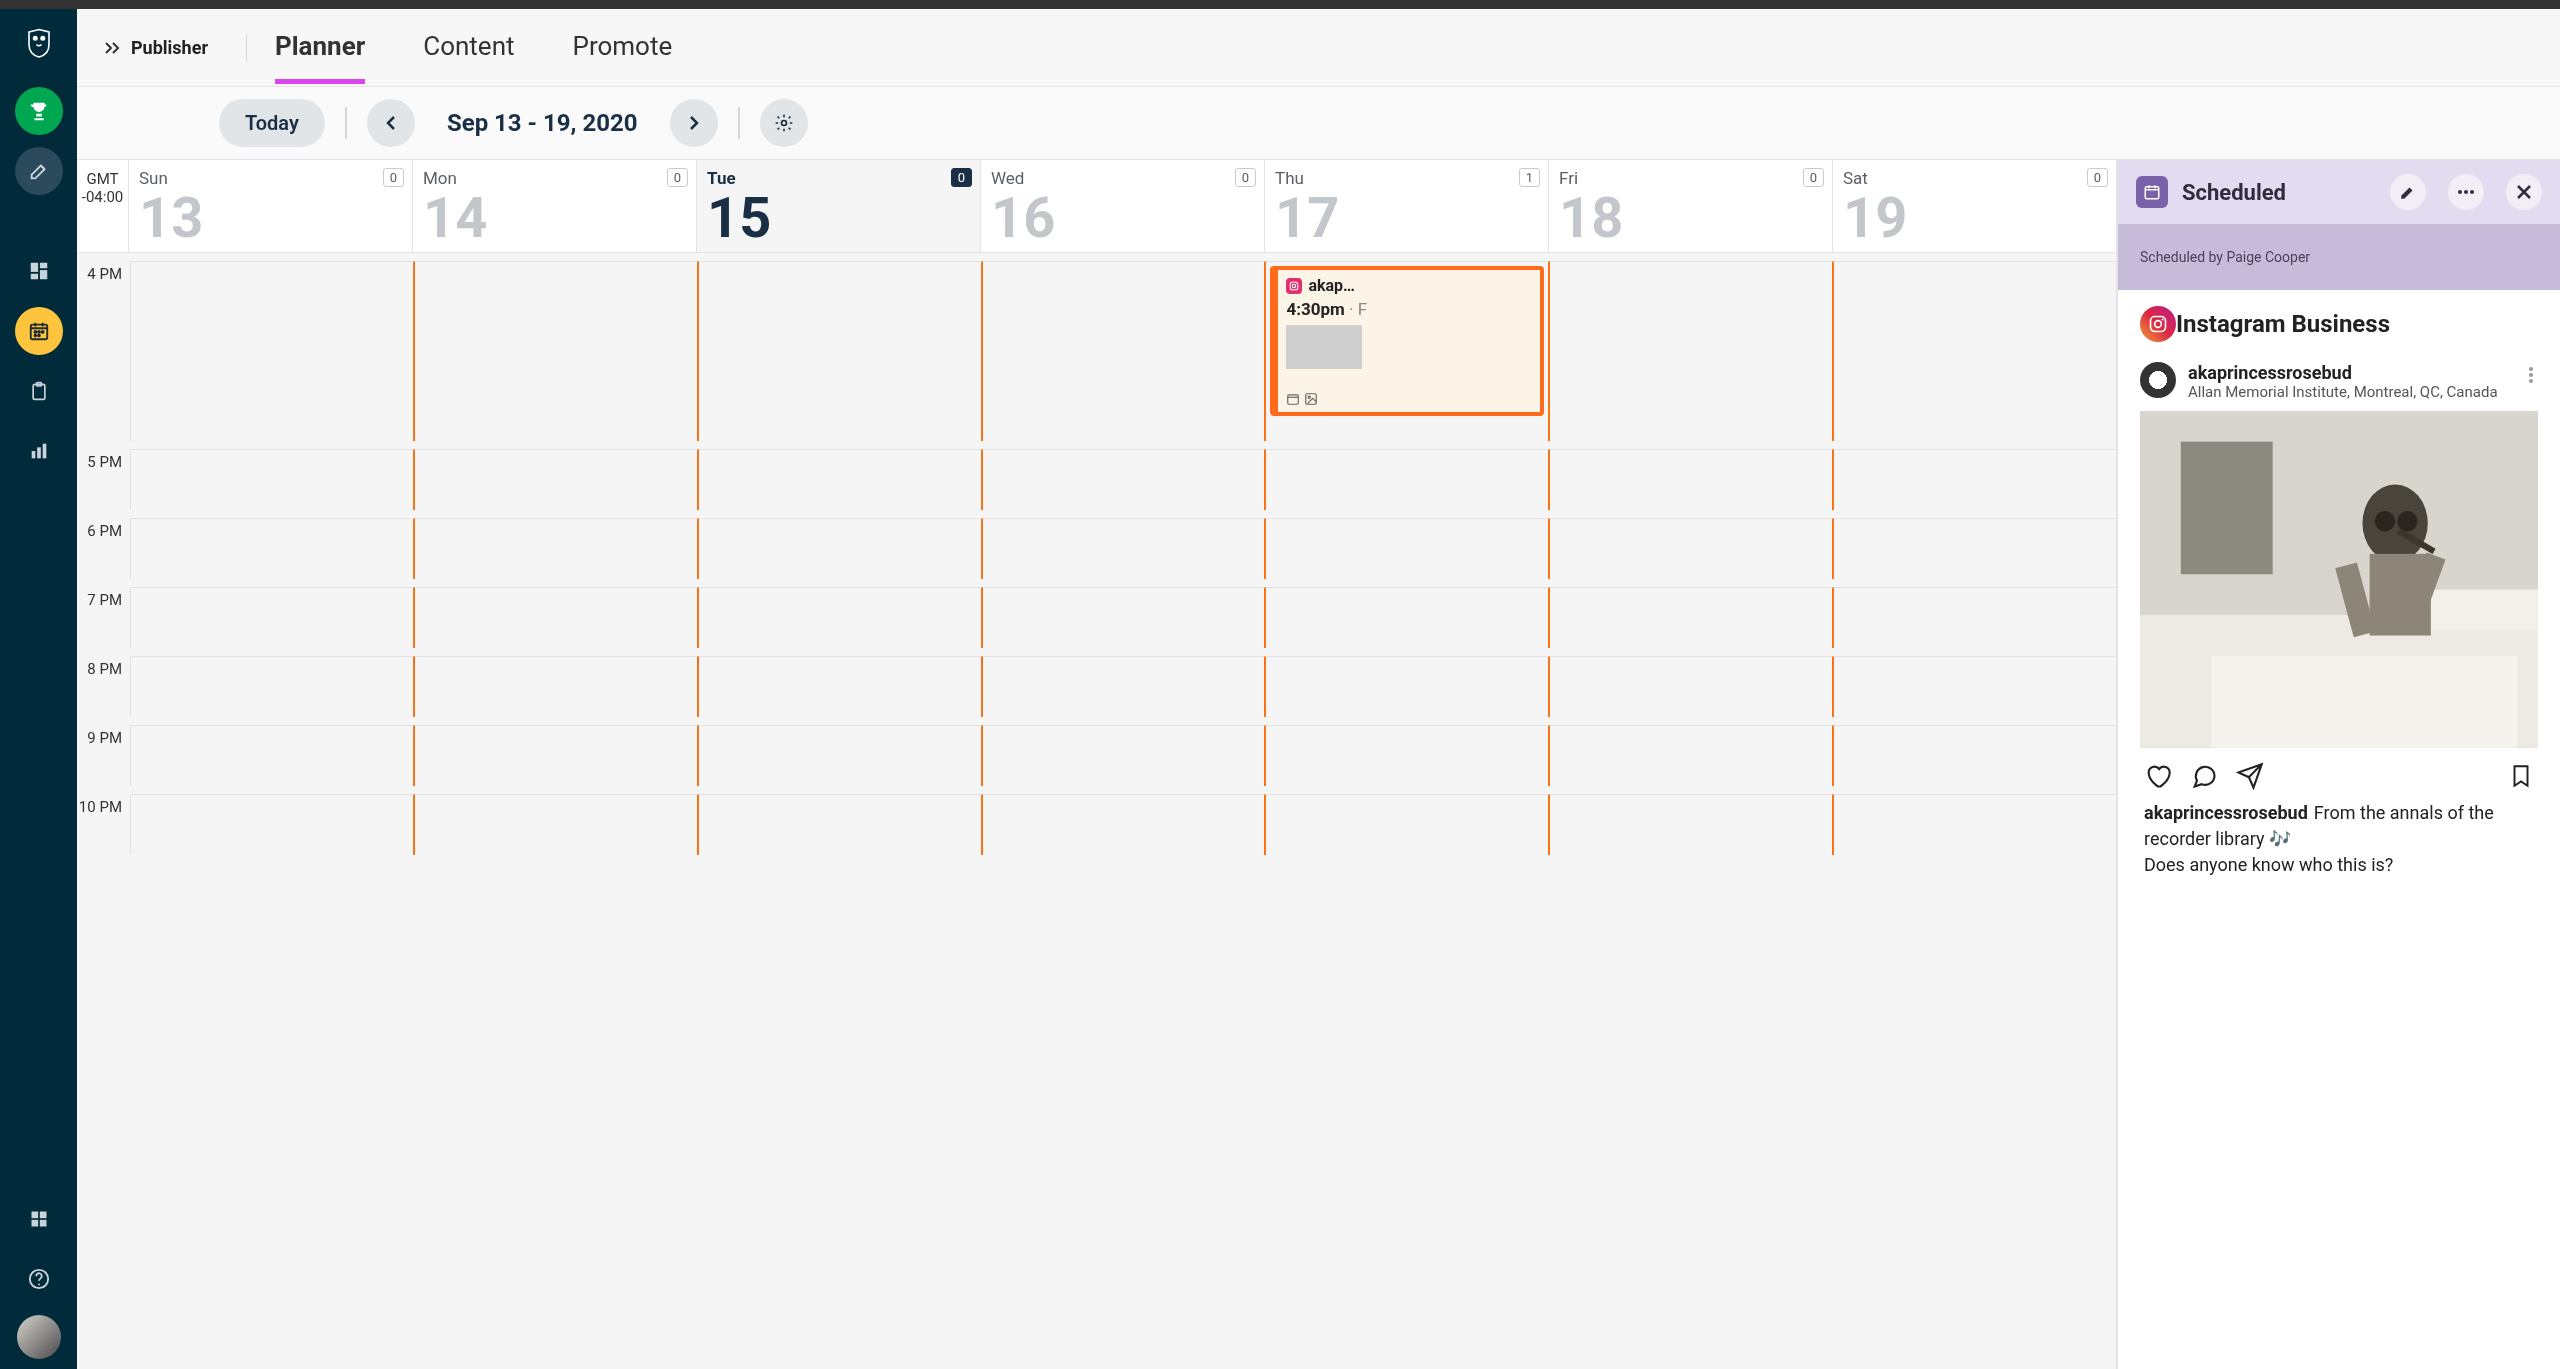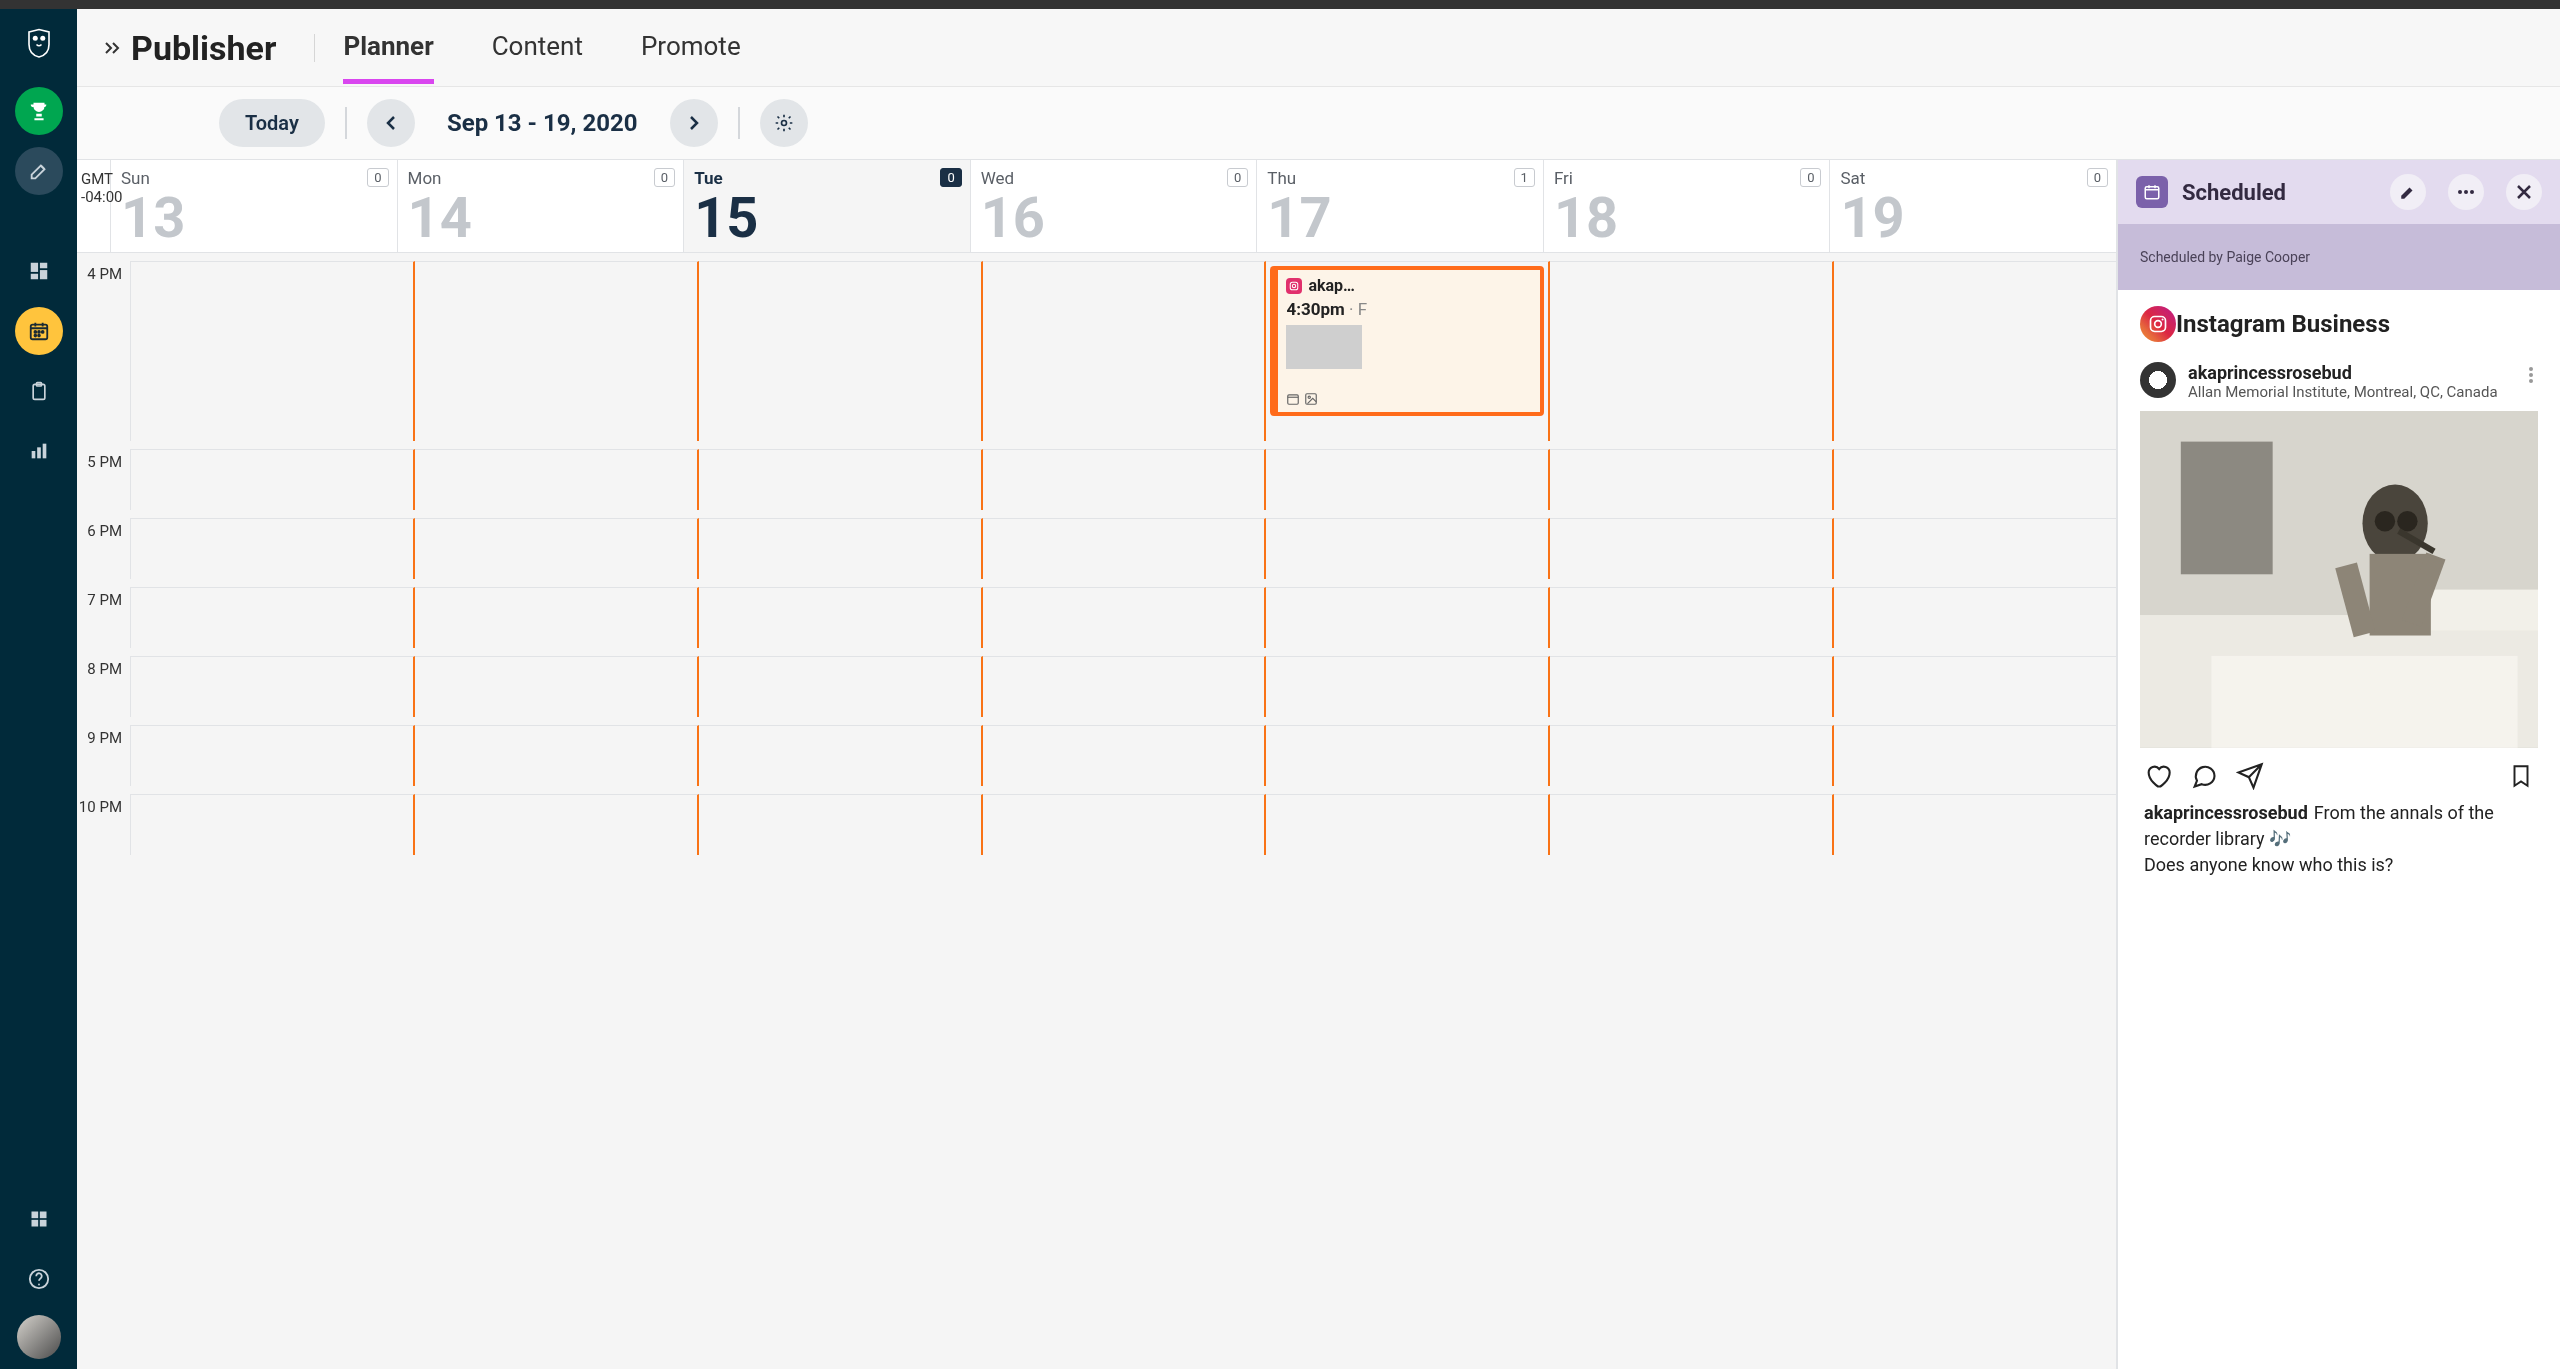--- a/index.html
+++ b/index.html
@@ -17,38 +17,38 @@
 .sidebar .trophy { background: #00a650; color: #fff; }
 .sidebar .compose { background: #2b4a5c; }
 .sidebar .publisher { background: #ffc43d; color: #1a2a33; }
 .sidebar .spacer { flex: 1; }
 .sidebar .avatar { width: 44px; height: 44px; border-radius: 50%; background: linear-gradient(135deg,#d6d3cd,#4a4a4a); margin-bottom: 10px; background-size:cover; }
 
 
 .main { flex: 1; display: flex; flex-direction: column; min-width: 0; }
 .header { display: flex; align-items: center; height: 78px; padding: 0 22px; background: #f7f7f7; border-bottom: 1px solid #e6e6e6; }
 .expand-btn { width: 28px; height: 28px; display:flex; align-items:center; justify-content:center; color:#333; cursor:pointer; margin-right: 4px; }
-.app-title { font-size: 34px; font-weight: 700; color: #222; margin-right: 10px; }
+.app-title { font-size: 18px; font-weight: 700; color: #222; margin-right: 10px; }
 .vbar { width:1px; height:28px; background:#d6d6d6; margin: 0 28px; }
 .tabs { display: flex; gap: 58px; }
 .tab { font-size: 26px; color: #333; padding: 20px 0 18px; cursor: pointer; }
 .tab.active { font-weight: 700; border-bottom: 5px solid #d946ef; }
 
 
 .toolbar { display: flex; align-items: center; padding: 12px 20px 12px 142px; background: #fafafa; border-bottom: 1px solid #e1e3e6; gap: 12px; position: relative; }
 .today-btn { background: #e2e5e8; border: none; border-radius: 24px; height: 48px; padding: 0 26px; font-size: 20px; font-weight: 600; color: #1a2f45; cursor: pointer; }
 .tb-vbar { width:2px; height:32px; background:#d4d7db; margin: 0 8px; }
 .round-btn { width: 48px; height: 48px; border-radius: 50%; background: #e2e5e8; border: none; display:flex; align-items:center; justify-content:center; cursor:pointer; color:#1a2f45; }
 .date-range { font-size: 24px; font-weight: 700; color: #1a2f45; margin: 0 20px; }
 
 
 .calendar { flex:1; display:flex; min-height:0; }
 .cal-left { flex:1; display:flex; flex-direction:column; border-right: 1px solid #e1e3e6; min-width:0; position:relative; }
 .day-headers { display:flex; border-bottom:1px solid #e1e3e6; background:#fff; }
-.tz-cell { width: 34px; padding: 10px 4px; text-align:center; font-size:15px; color:#333; border-right:1px solid #e1e3e6; }
+.tz-cell { width: 52px; padding: 10px 4px; text-align:center; font-size:15px; color:#333; border-right:1px solid #e1e3e6; }
 .day-head { flex:1; border-right:1px solid #e1e3e6; padding: 8px 10px 6px; position:relative; }
 .day-head:last-child { border-right:none; }
 .day-abbr { font-size:17px; color:#5a5f66; }
 .day-count { position:absolute; right:8px; top:8px; border:1px solid #c8cbd0; border-radius:3px; font-size:13px; color:#5a5f66; padding:1px 6px; }
 .day-num { font-size:56px; font-weight:700; color:#c3c7cc; line-height:1; margin-top:2px; }
 .day-head.today .day-abbr { color:#1a2f45; font-weight:700; }
 .day-head.today .day-num { color:#1a2f45; }
 .day-head.today .day-count { background:#1a2f45; color:#fff; border-color:#1a2f45; }
 .day-head.today { background:#f5f5f5; }
 

